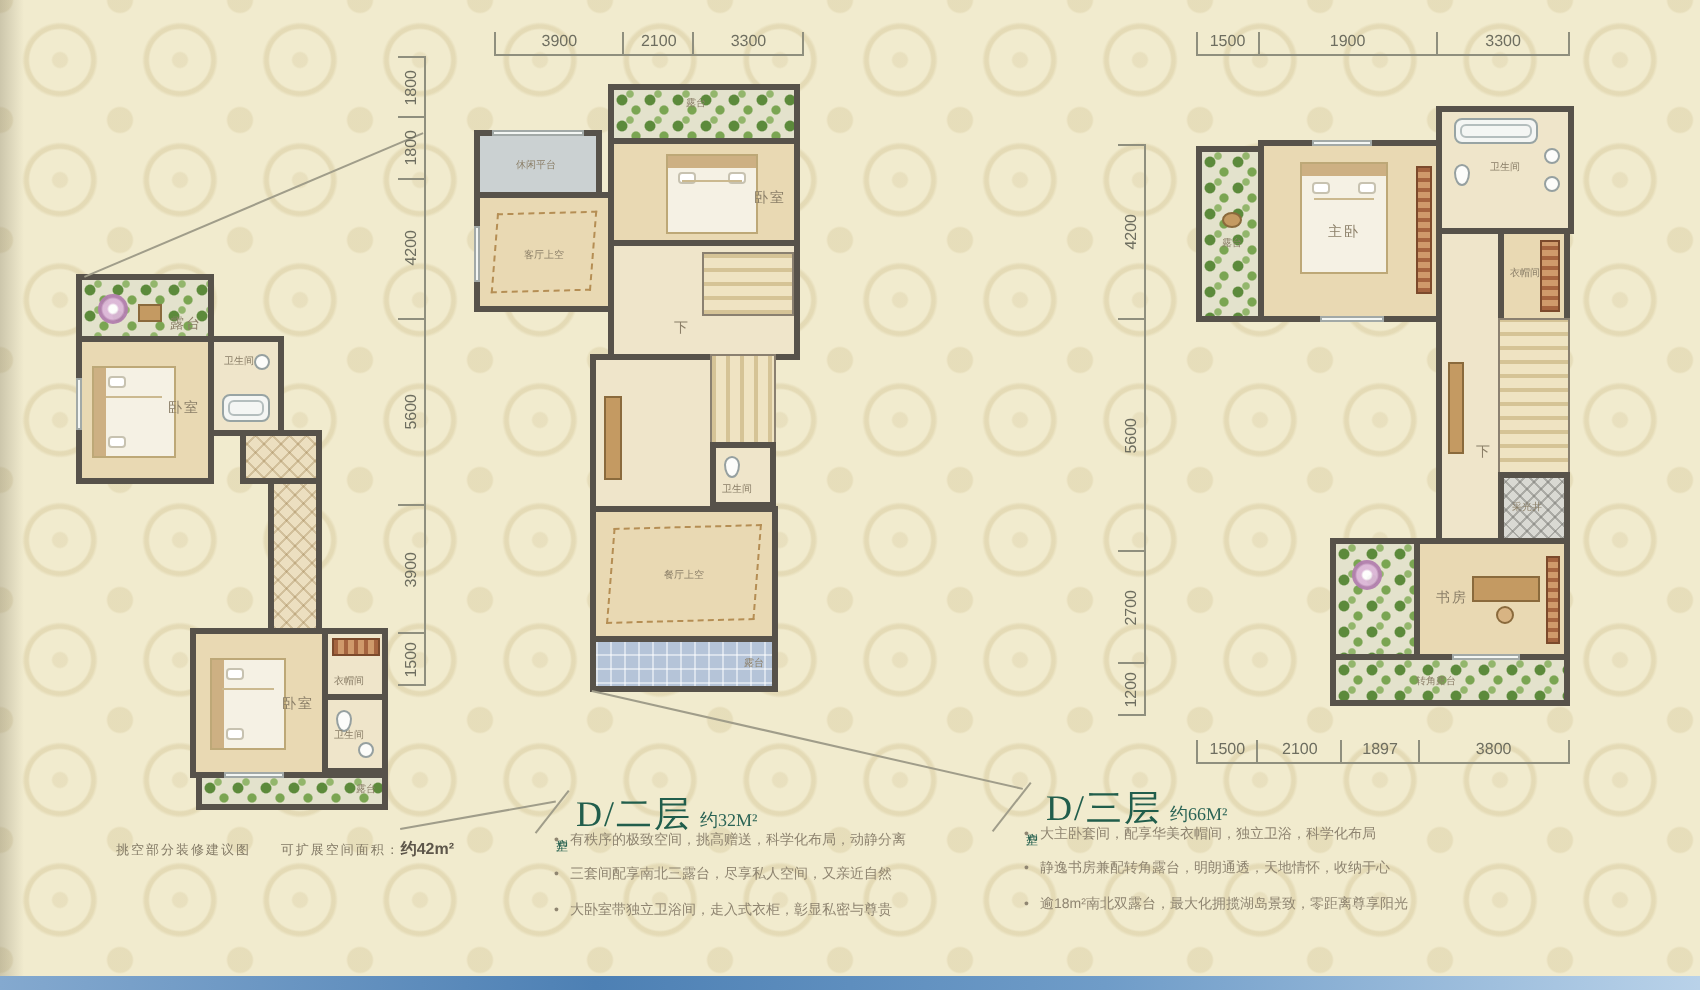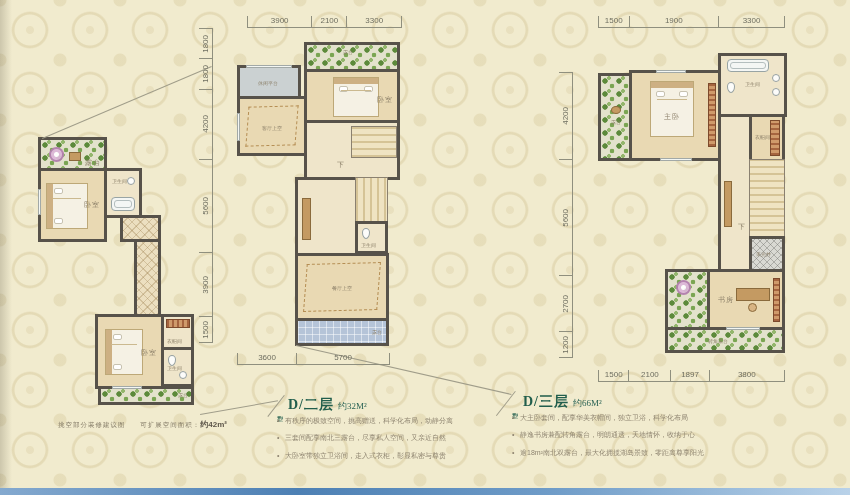--- a/index.html
+++ b/index.html
@@ -72,21 +72,21 @@
   .dimh{position:absolute;display:flex;border-bottom:1px solid #8f8f7e;height:12px;z-index:4;}
   .dimh .seg{display:flex;align-items:flex-end;justify-content:center;border-left:1px solid #8f8f7e;}
   .dimh .seg:last-child{border-right:1px solid #8f8f7e;}
   .dimh .seg span{font-size:8px;color:#6e6e60;line-height:1;padding-bottom:2px;white-space:nowrap;}
   .dimv{position:absolute;display:flex;flex-direction:column;border-right:1px solid #8f8f7e;border-bottom:1px solid #8f8f7e;width:14px;z-index:4;}
   .dimv .seg{display:flex;align-items:center;justify-content:flex-end;border-top:1px solid #8f8f7e;padding-right:2px;}
   .dimv .seg span{writing-mode:vertical-rl;transform:rotate(180deg);font-size:8px;color:#6e6e60;line-height:1;white-space:nowrap;}
   .pline{position:absolute;background:#a09d8a;transform-origin:0 0;z-index:2;}
   .title-row{position:absolute;display:flex;align-items:flex-end;gap:4px;z-index:5;}
   .unit-prefix{writing-mode:vertical-rl;font-size:6px;letter-spacing:1px;color:#215e4c;line-height:1;margin-right:1px;}
-  .title-main{font-family:"Liberation Serif",serif;font-weight:bold;font-size:14px;color:#215e4c;line-height:1;letter-spacing:1px;}
+  .title-main{font-family:"Liberation Serif",serif;font-weight:normal;font-size:18px;color:#215e4c;line-height:1;letter-spacing:1px;}
   .title-area{font-family:"Liberation Serif",serif;font-size:9px;color:#2a6355;line-height:1.1;}
   .bullets{position:absolute;margin:0;padding:0;list-style:none;z-index:5;}
   .bullets li{position:relative;padding-left:8px;margin:0 0 9px 0;font-size:7px;color:#8f8571;line-height:1.2;white-space:nowrap;}
   .bullets li::before{content:"•";position:absolute;left:0;top:0;color:#8f8571;}
   .caption{position:absolute;font-size:6.5px;color:#837a66;letter-spacing:1px;white-space:nowrap;z-index:5;}
   .caption .cap-b{margin-left:12px;}
   .caption .cap-v{font-size:8px;font-weight:bold;color:#5d564a;letter-spacing:0;}
 </style>
 </head>
 <body>
@@ -168,28 +168,20 @@
       <div class="seg" style="flex:5600 0 0;">
           <span>5600</span>
         </div>
       <div class="seg" style="flex:3900 0 0;">
           <span>3900</span>
         </div>
       <div class="seg" style="flex:1500 0 0;">
           <span>1500</span>
         </div>
     </div>
-    <div class="dimh" style="left:42px;top:338px;width:153px;">
-      <div class="seg" style="flex:3600 0 0;">
-          <span>3600</span>
-        </div>
-      <div class="seg" style="flex:5700 0 0;">
-          <span>5700</span>
-        </div>
-    </div>
 
     <div class="room grey-room" style="left:42px;top:50px;width:64px;height:34px;">
       <div class="win" style="left:6px;top:-3px;width:46px;height:3px;"></div>
       <span class="rlabel tiny" style="left:18px;top:13px;">休闲平台</span>
     </div>
     <div class="room" style="left:42px;top:81px;width:70px;height:60px;">
       <div class="win" style="left:-3px;top:14px;width:3px;height:28px;"></div>
       <div class="voidline"></div>
       <span class="rlabel tiny" style="left:22px;top:27px;">客厅上空</span>
     </div>

